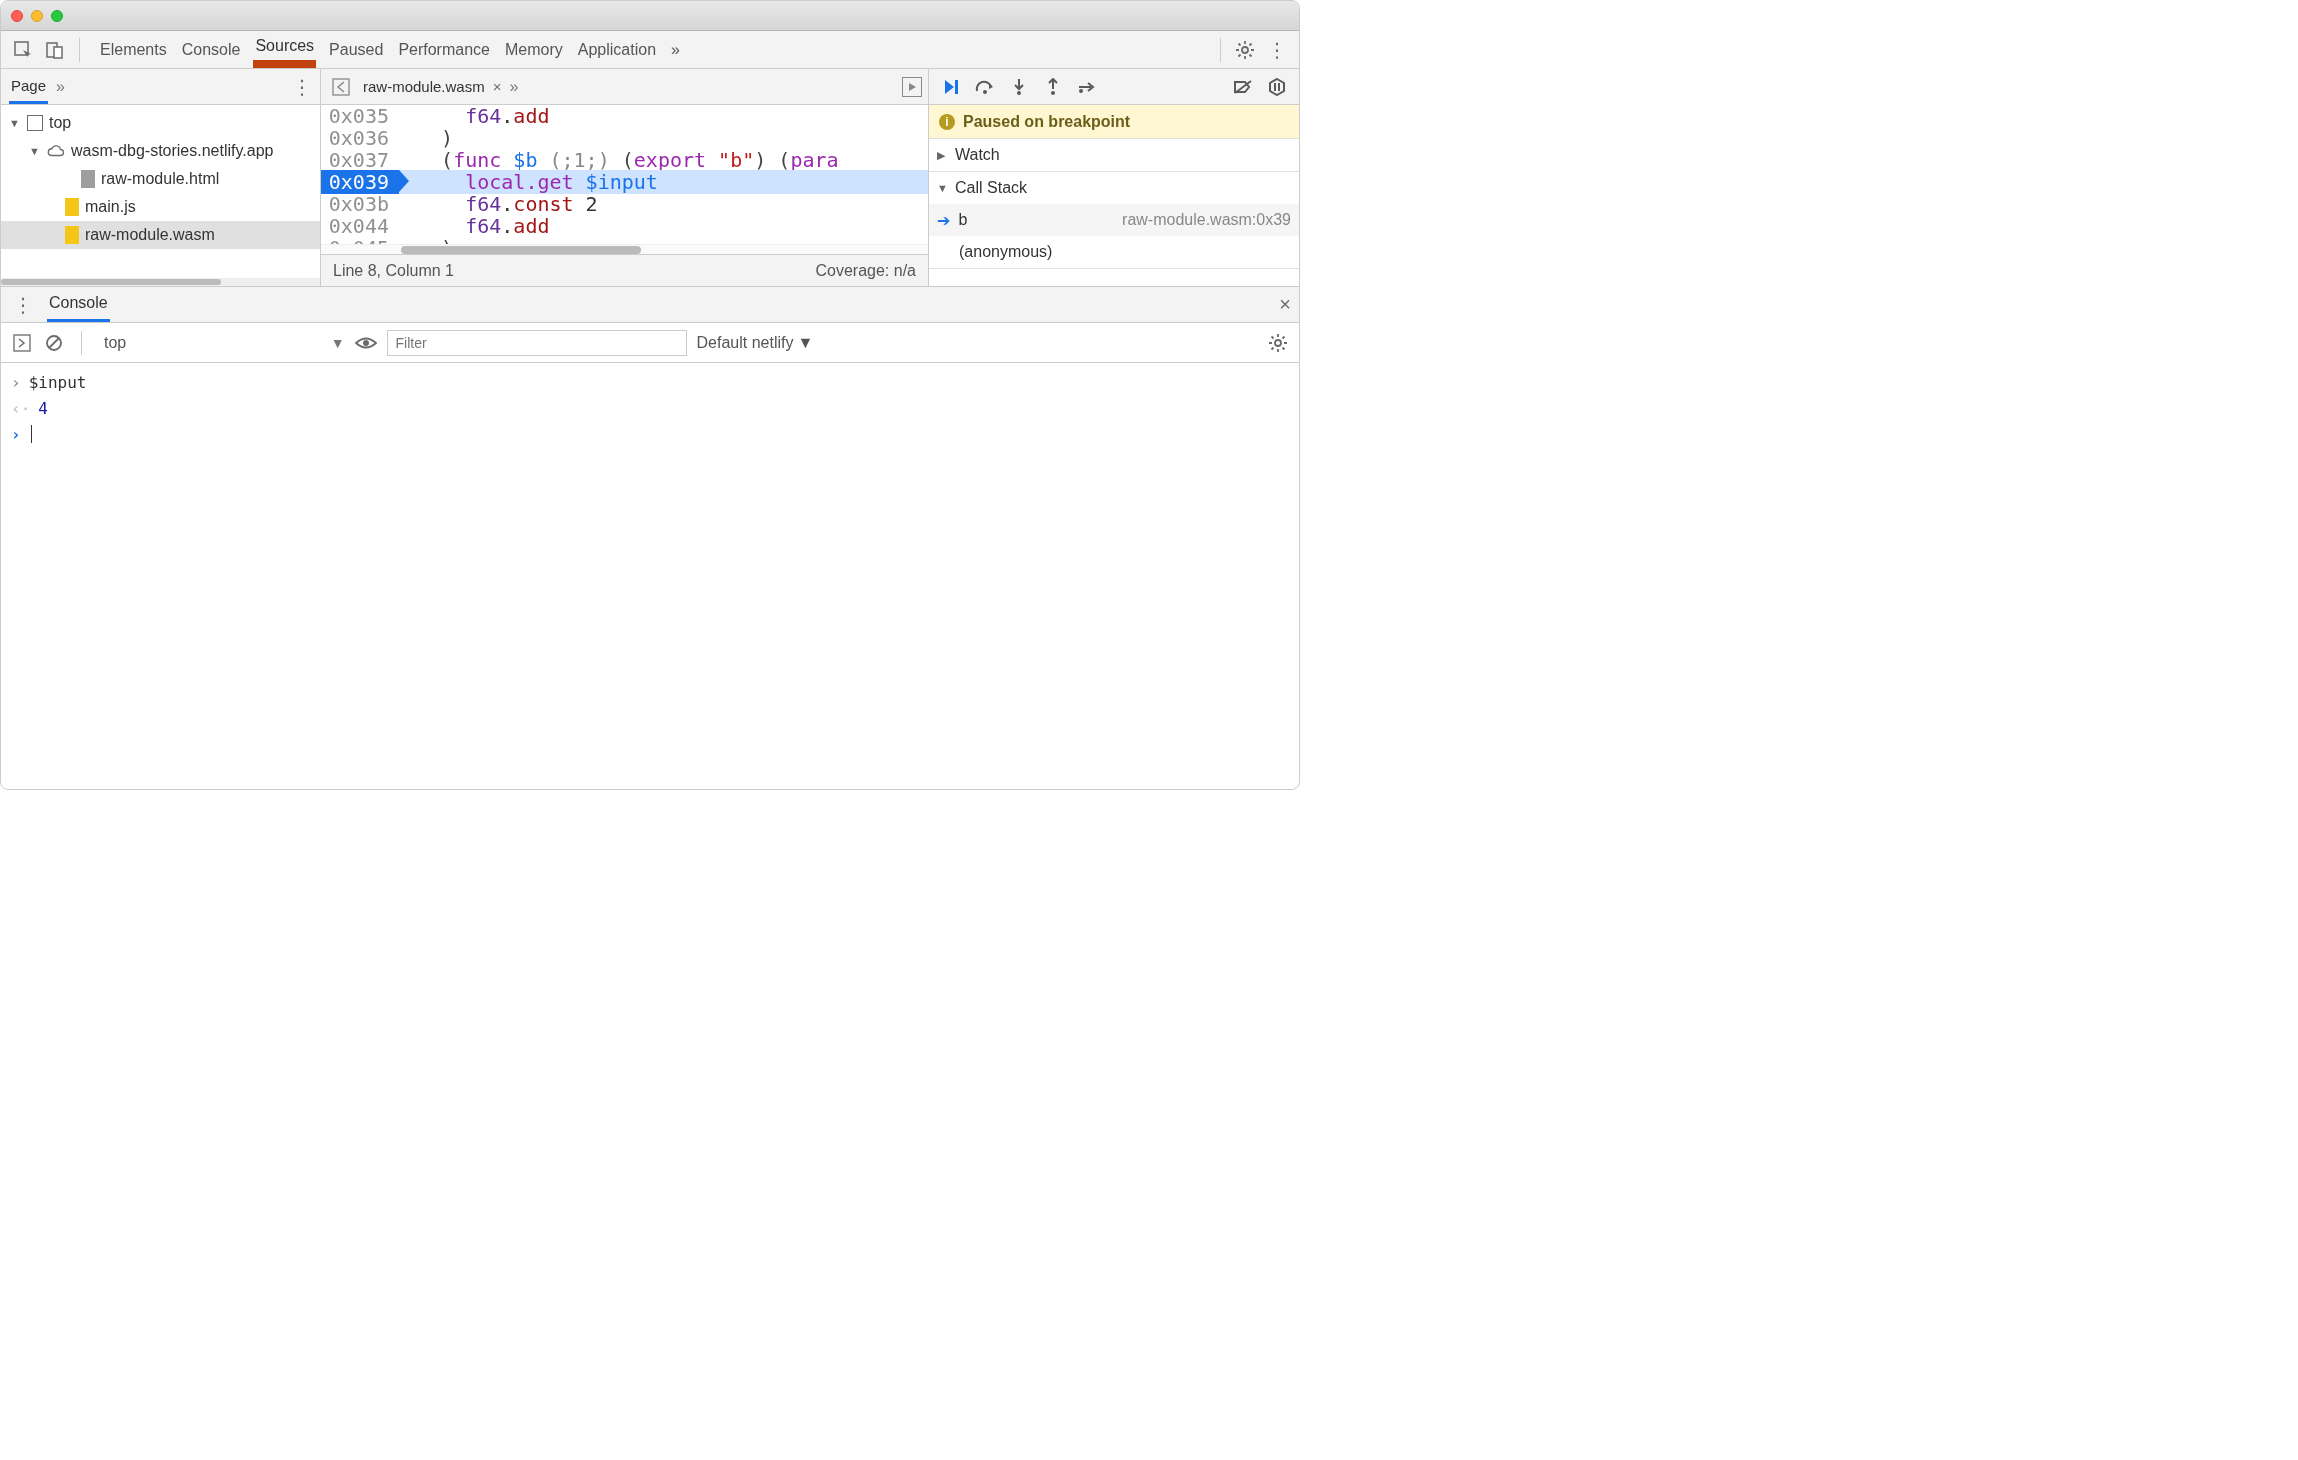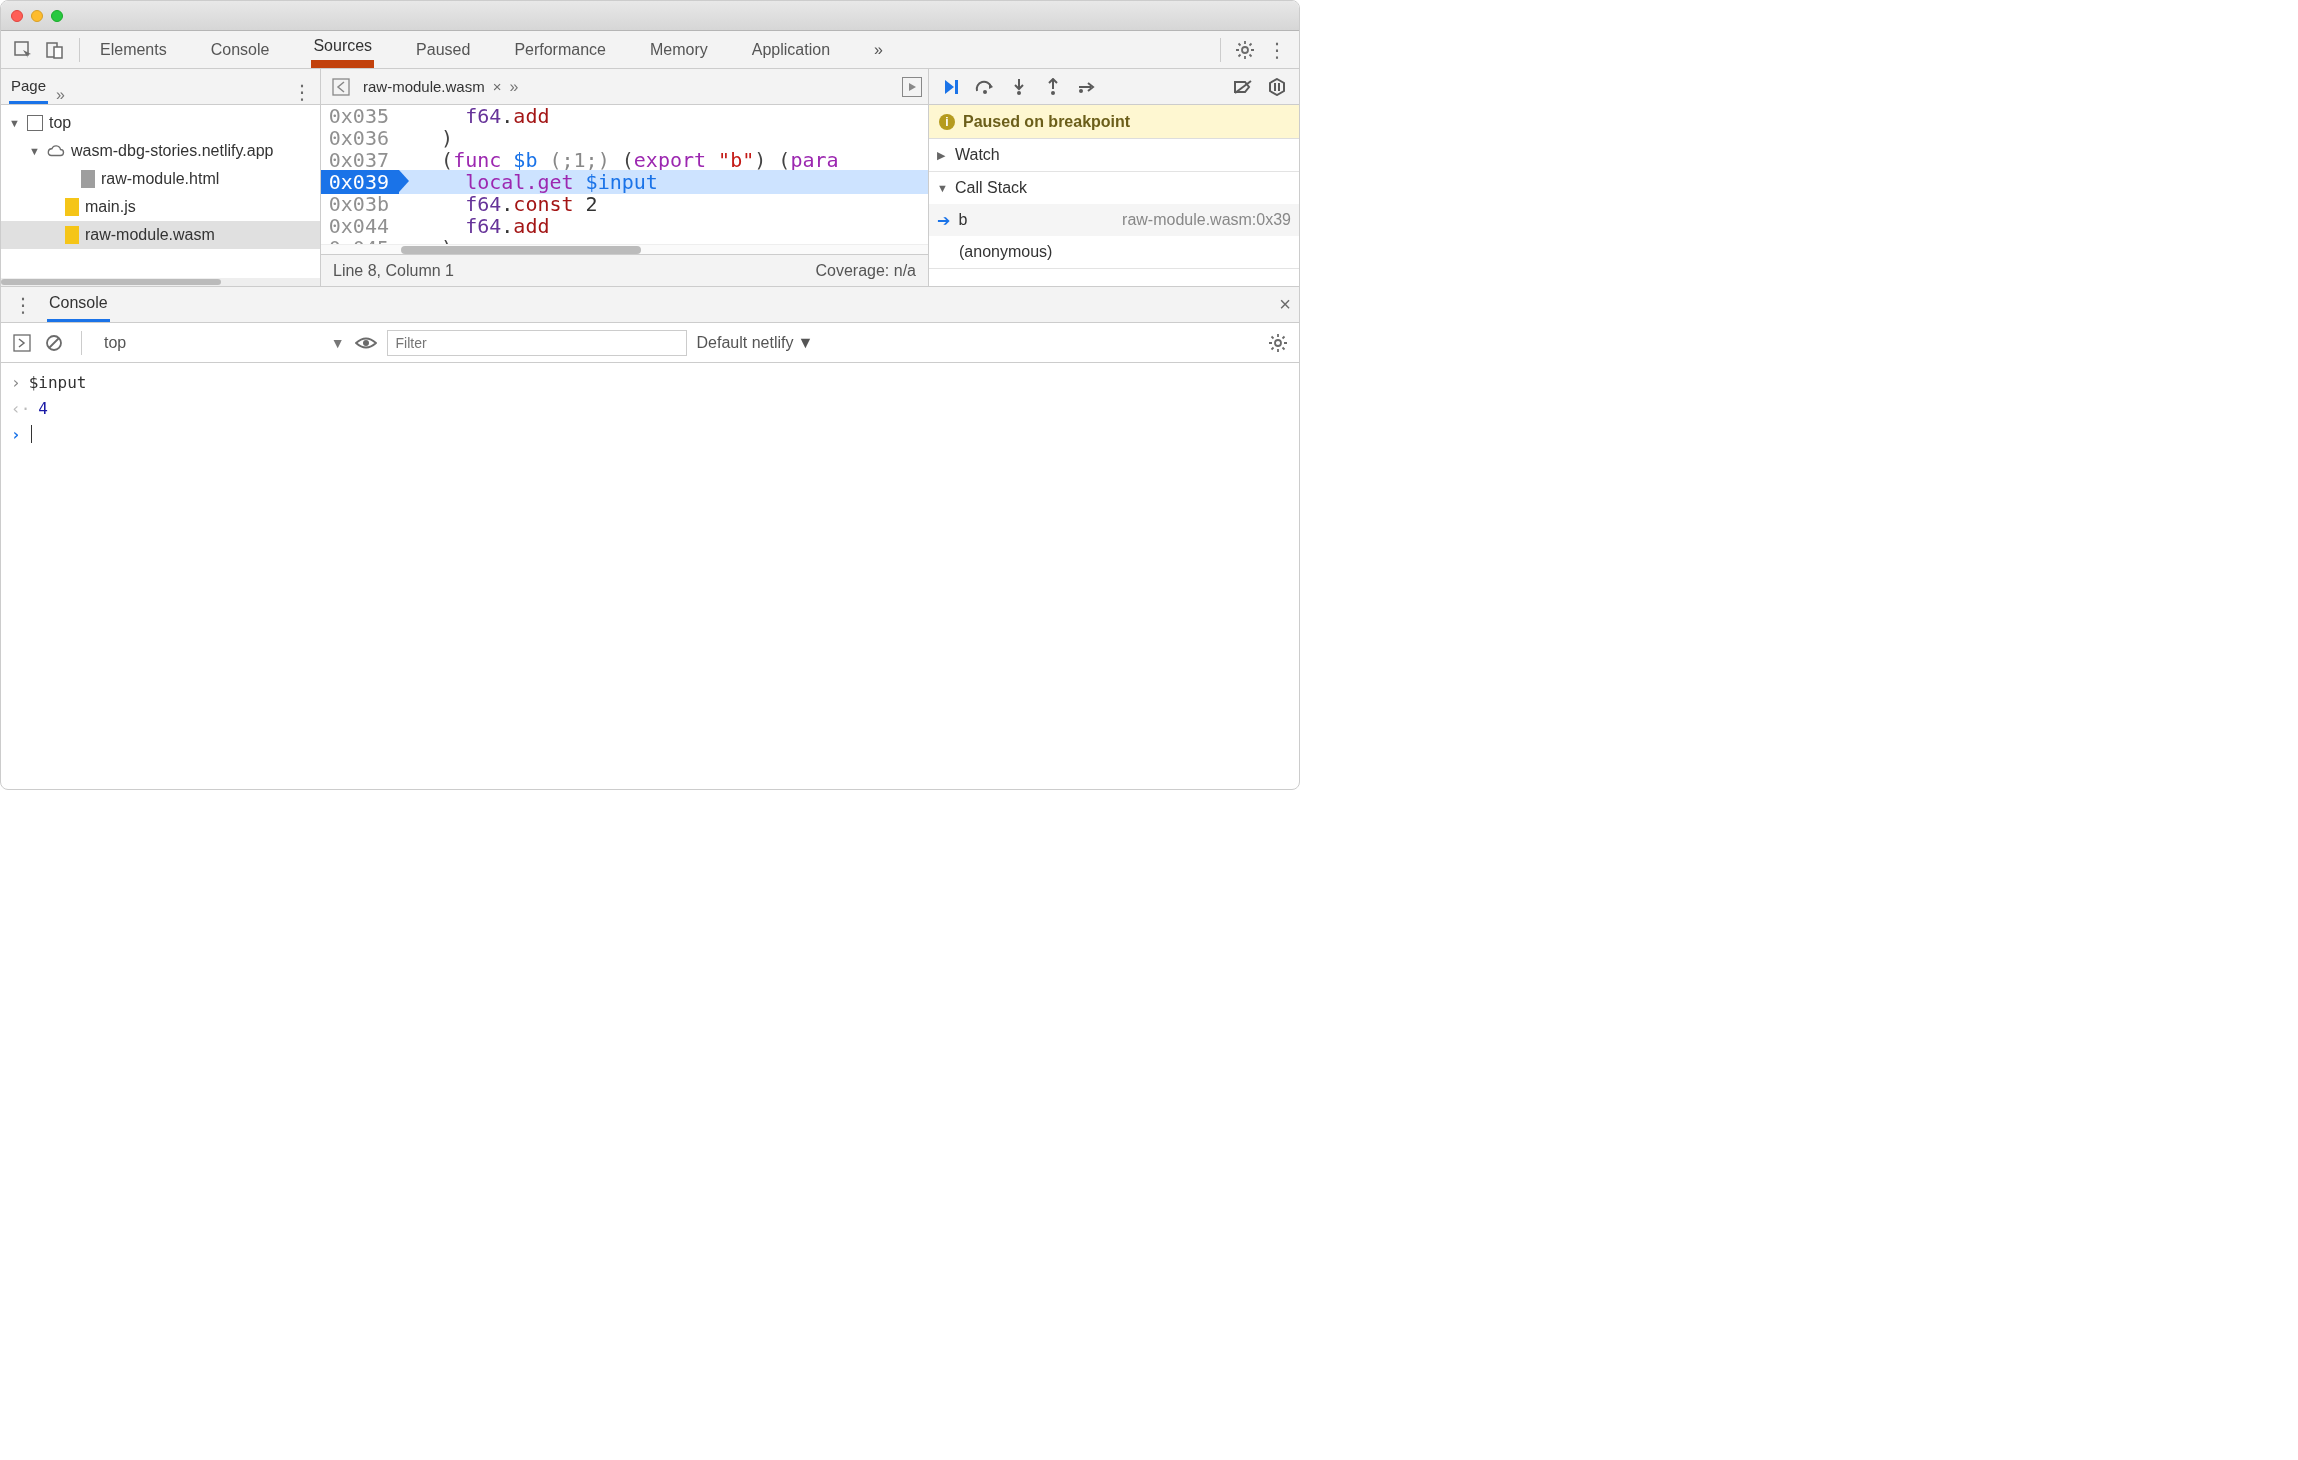--- a/index.html
+++ b/index.html
@@ -36,36 +36,36 @@
   height: 38px;
   display: flex;
   align-items: center;
   border-bottom: 1px solid #ccc;
   background: #f3f3f3;
   padding: 0 8px;
   gap: 4px;
 }
 .tb-icon { width: 28px; height: 28px; display:flex; align-items:center; justify-content:center; color:#6b6b6b; }
 .tb-divider { width:1px; height:24px; background:#ccc; margin:0 6px; }
-.tabs { display: flex; gap: 40px; align-items: center; height: 100%; margin-left: 8px; }
+.tabs { display: flex; gap: 11px; align-items: center; height: 100%; margin-left: 8px; }
 .tab { color: #555; cursor: pointer; padding: 0 2px; height: 100%; display:flex; align-items:center; font-size: 16px;}
 .tab.active { color: #333; border-bottom: 8px solid #c2410c; }
 .spacer { flex: 1; }
 
 .panels {
   display: flex;
   height: 218px;
   border-bottom: 1px solid #ccc;
 }
 .pane-left { width: 320px; border-right: 1px solid #ccc; display:flex; flex-direction:column; background:#fff; }
 .pane-mid { flex: 1; border-right: 1px solid #ccc; display:flex; flex-direction:column; }
 .pane-right { width: 370px; display:flex; flex-direction:column; }
 
 .left-head {
-  height: 36px; display:flex; align-items:flex-end; border-bottom:1px solid #ccc;
+  height: 36px; display:flex; align-items:center; border-bottom:1px solid #ccc;
   padding: 0 8px; gap: 8px; background:#f3f3f3;
 }
 .ltab { font-size: 15px; color:#333; padding: 0 2px; height:100%; display:flex; align-items:center; }
 .ltab.active { border-bottom: 3px solid #1a73e8; }
 .chev { color:#777; font-size: 16px; }
 .ltab-dots { margin-left:auto; color:#6b6b6b; font-size: 20px; }
 
 .tree { padding: 4px 0; flex:1; overflow:hidden; font-size: 16px; color:#333; }
 .tree-row { display:flex; align-items:center; height:28px; padding-left: 8px; gap:6px; }
 .tree-row.selected { background: #e0e0e0; }

